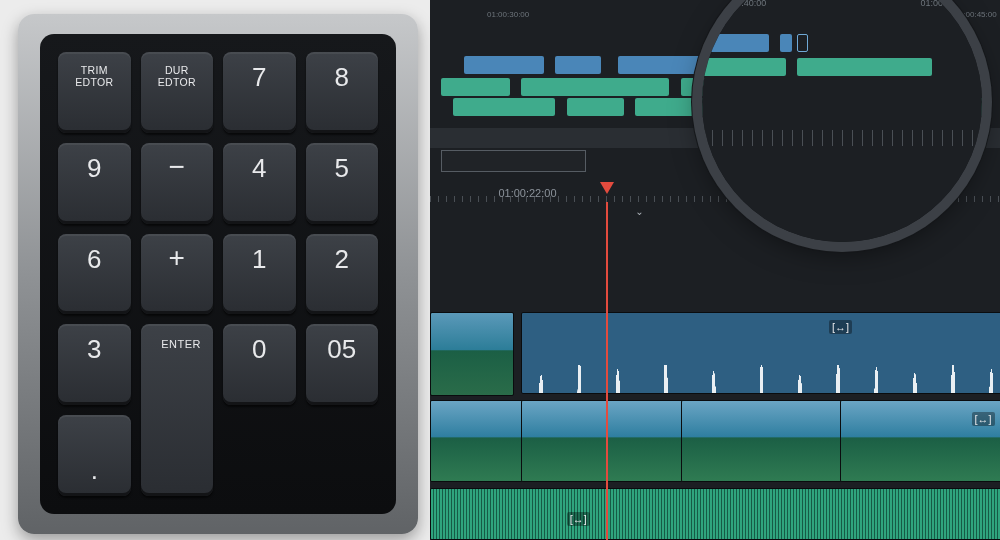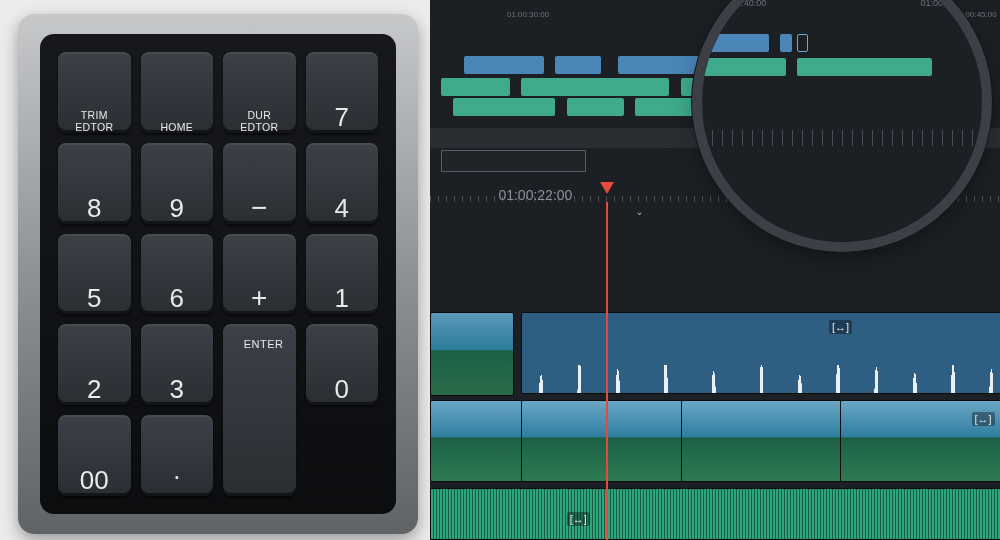--- a/index.html
+++ b/index.html
@@ -15,21 +15,21 @@
     position:absolute;left:22px;top:20px;right:22px;bottom:20px;border-radius:14px;
     background:linear-gradient(180deg,#16181b 0%,#0c0d0f 100%);
     padding:18px;box-sizing:border-box;
     display:grid;grid-template-columns:repeat(4,1fr);grid-template-rows:repeat(5,1fr);
     gap:10px;
   }
   .key{
     position:relative;border-radius:8px;
     background:linear-gradient(180deg,#3d4147 0%,#2a2d32 100%);
     box-shadow:inset 0 -3px 0 rgba(0,0,0,.55),inset 0 2px 0 rgba(255,255,255,.06),0 2px 2px rgba(0,0,0,.6);
-    color:#e8e9eb;display:flex;align-items:flex-end;justify-content:center;
+    color:#e8e9eb;display:flex;align-items:flex-start;justify-content:center;
     cursor:pointer;
   }
   .key.fn{font-size:10.5px;line-height:12px;text-align:center;letter-spacing:.3px;}
   .key.fn .kl{padding-top:12px;white-space:pre-line;}
   .key.num{font-size:26px;font-weight:300;}
   .key.num .kl{padding-top:10px;}
   .key.sym{font-size:28px;font-weight:300;}
   .key.sym .kl{padding-top:8px;}
   .key.enter{grid-row:span 2;align-items:flex-start;justify-content:flex-end;}
   .key.enter .kl{font-size:11px;letter-spacing:.5px;padding:14px 12px 0 0;}
@@ -51,21 +51,21 @@
   .lane.green2{top:98px;}
   .seg{position:absolute;top:0;bottom:0;border-radius:2px;}
   .seg.b{background:#4a86b8;}
   .seg.g{background:#3fab8c;}
   .spacer-bar{position:absolute;left:0;right:0;top:128px;height:20px;background:#2a2e33;}
   .view-window{position:absolute;top:150px;height:20px;border:1px solid #565c63;background:rgba(255,255,255,.02);}
 
   
   .tracks{position:absolute;left:0;right:0;top:182px;bottom:0;}
   .tracks-ruler{position:absolute;left:0;right:0;top:0;height:20px;}
-  .tracks-ruler .tl{position:absolute;top:5px;font-size:14px;color:#8b929a;}
+  .tracks-ruler .tl{position:absolute;top:5px;font-size:11px;color:#8b929a;}
   .tracks-ruler .ticks{position:absolute;left:0;right:0;top:14px;height:6px;
     background:repeating-linear-gradient(90deg,#4a4f55 0,#4a4f55 1px,transparent 1px,transparent 8px);}
   .playhead-top{position:absolute;top:0;}
   .playhead-top svg{display:block;}
   .playhead-line{position:absolute;top:20px;bottom:-160px;width:2px;background:#e34b3e;z-index:5;}
 
   .v-track{position:absolute;height:82px;left:0;right:0;}
   .v-track.v2{top:130px;}
   .v-track.v1{top:218px;}
   .v-track.a1{top:306px;height:52px;}
@@ -108,23 +108,20 @@
 <div class="stage">
 
   <div class="keypad-outer">
     <div class="keypad-inner">
 
       <div class="key fn">
           <span class="kl">TRIM
 EDTOR</span>
         </div>
       <div class="key fn">
-          <span class="kl">HOME</span>
-        </div>
-      <div class="key fn">
           <span class="kl">DUR
 EDTOR</span>
         </div>
 
       <div class="key num">
           <span class="kl">7</span>
         </div>
       <div class="key num">
           <span class="kl">8</span>
         </div>
@@ -158,34 +155,34 @@
           <span class="kl">3</span>
         </div>
       <div class="key enter">
           <span class="kl">ENTER</span>
         </div>
 
       <div class="key num zero">
           <span class="kl">0</span>
         </div>
       <div class="key num dzero">
-          <span class="kl">00</span>
+          <span class="kl">05</span>
         </div>
       <div class="key num dot">
           <span class="kl">.</span>
         </div>
 
     </div>
   </div>
 
   <div class="timeline">
 
     <div class="mini">
       <div class="mini-ruler" id="mini-ruler">
-          <span class="tl" style="left: 10%; margin-left: 20px;">01:00:30:00</span>
+          <span class="tl" style="left: 10%;">01:00:30:00</span>
           <span class="tl" style="left: 92%;">01:00:45:00</span>
         </div>
       <div class="lane blue" id="lane-blue">
           <div class="seg b" style="left: 6%; width: 14%;"></div>
           <div class="seg b" style="left: 22%; width: 8%;"></div>
           <div class="seg b" style="left: 33%; width: 16%;"></div>
           <div class="seg b" style="left: 52%; width: 4%;"></div>
           <div class="seg b" style="left: 58%; width: 1.5%;"></div>
           <div class="seg b" style="left: 61%; width: 1.5%; background: transparent; border: 1px solid rgb(111, 169, 214);"></div>
         </div>

